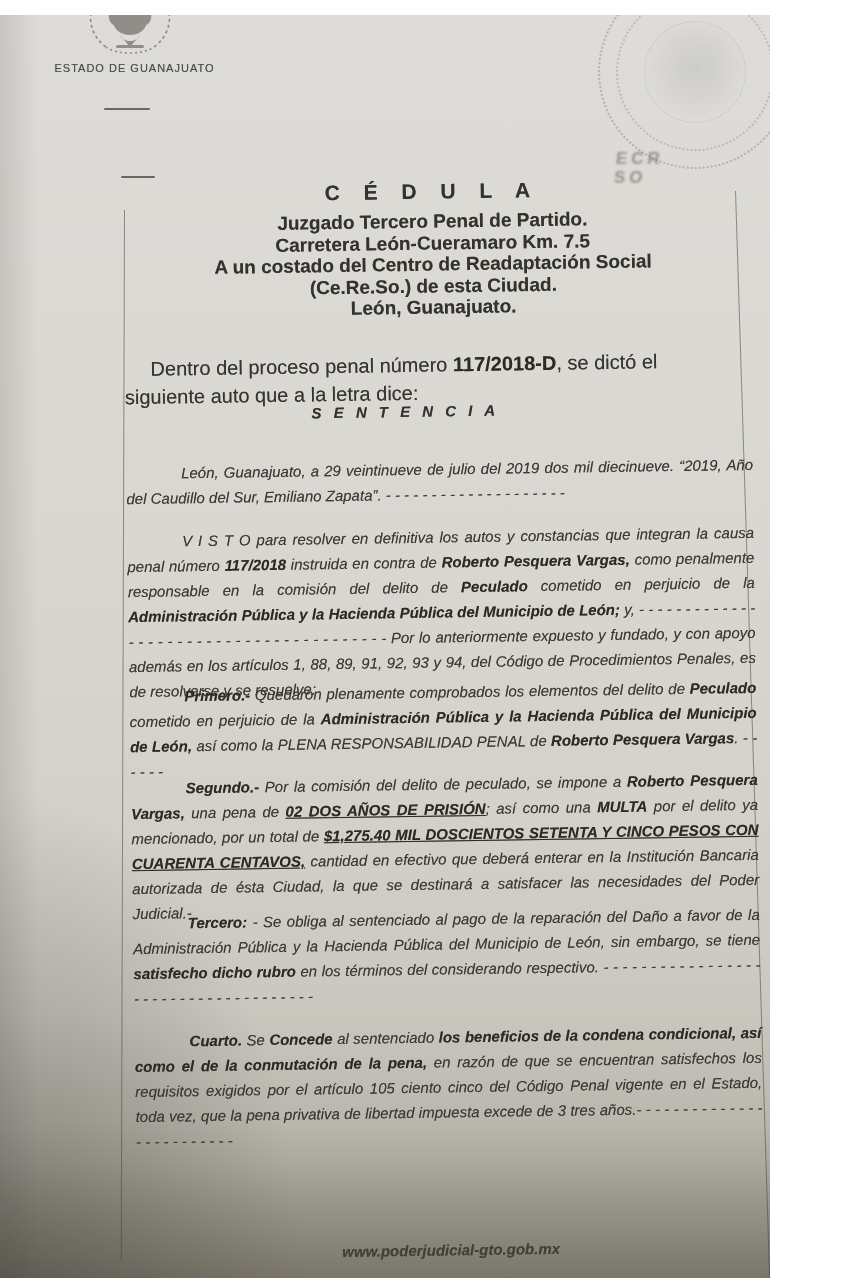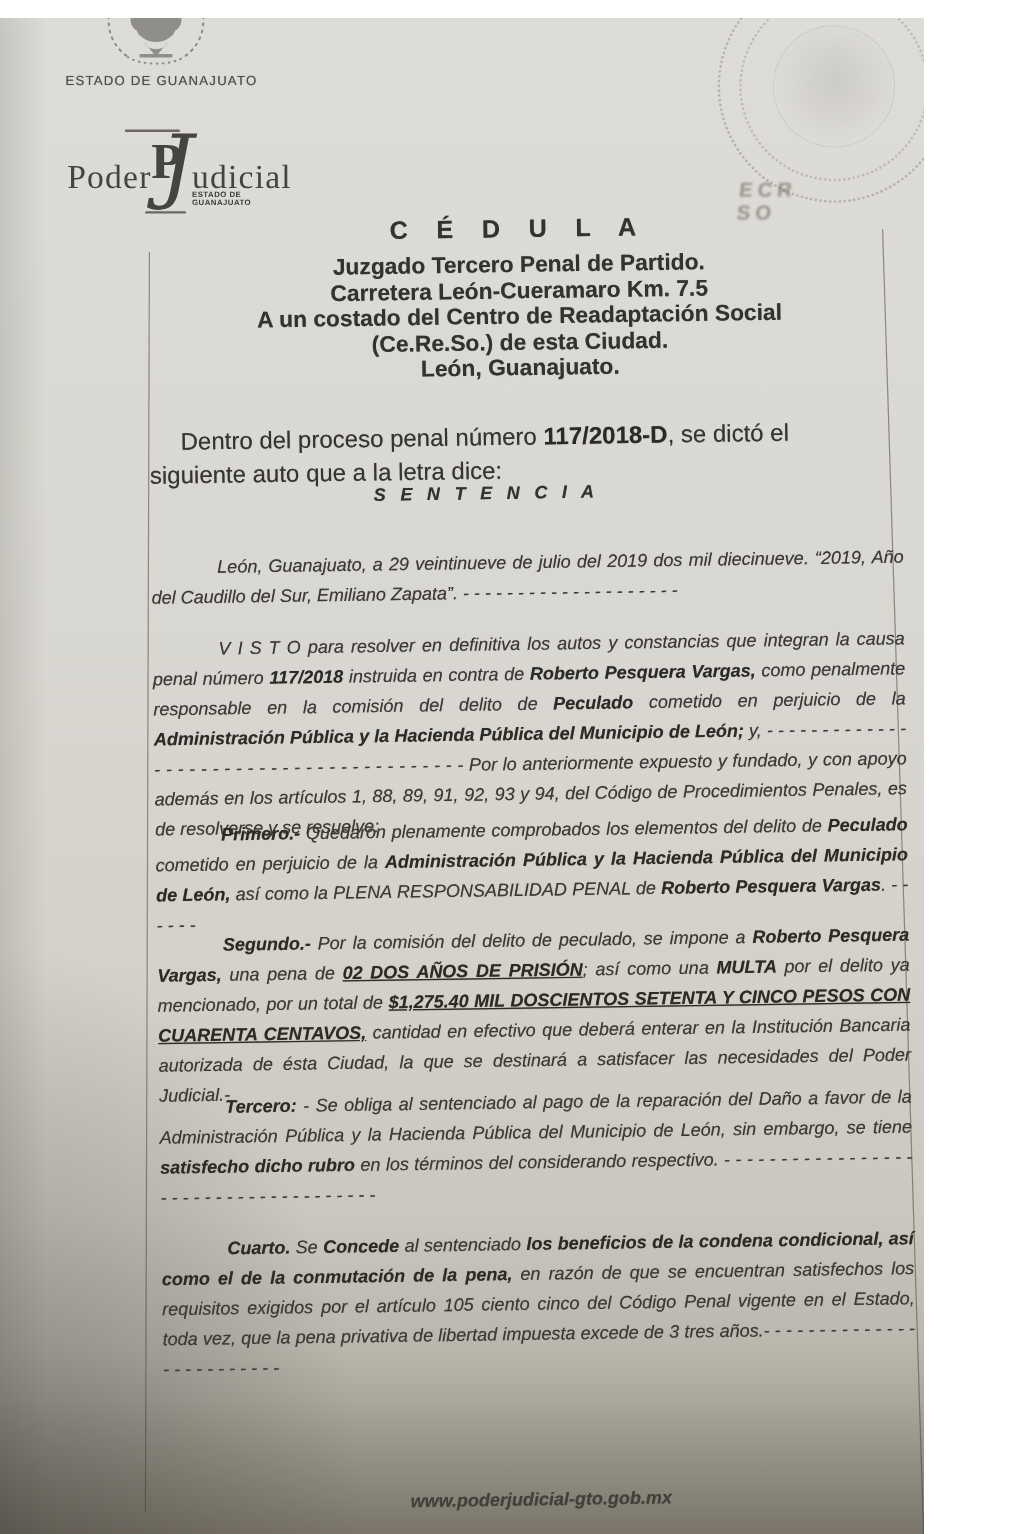--- a/index.html
+++ b/index.html
@@ -111,29 +111,20 @@
         <path d="M67 26 C74 20,72 10,64 7 L56 14 Z"></path>
         <path d="M40 36 C44 44,56 44,60 36 L50 48 Z"></path>
         <rect x="36" y="46" width="28" height="3" rx="1.5"></rect>
       </g>
     </svg>
   </div>
   <div class="state-label">ESTADO DE GUANAJUATO</div>
 
   <div class="rule rule-a"></div>
 
-  <div class="pj-logo">
-    <span class="pj-poder">Poder</span>
-    <span class="pj-mono">
-      <span class="pj-mono-p">P</span>
-      <span class="pj-mono-j">J</span>
-    </span>
-    <span class="pj-judicial">udicial</span>
-    <span class="pj-sub">ESTADO DE GUANAJUATO</span>
-  </div>
 
   <div class="rule rule-b"></div>
 
   <div class="stamp"></div>
   <div class="stamp-smudge">
     <div>ECR</div>
     <div>SO</div>
   </div>
 
   <div class="fold fold-left"></div>

